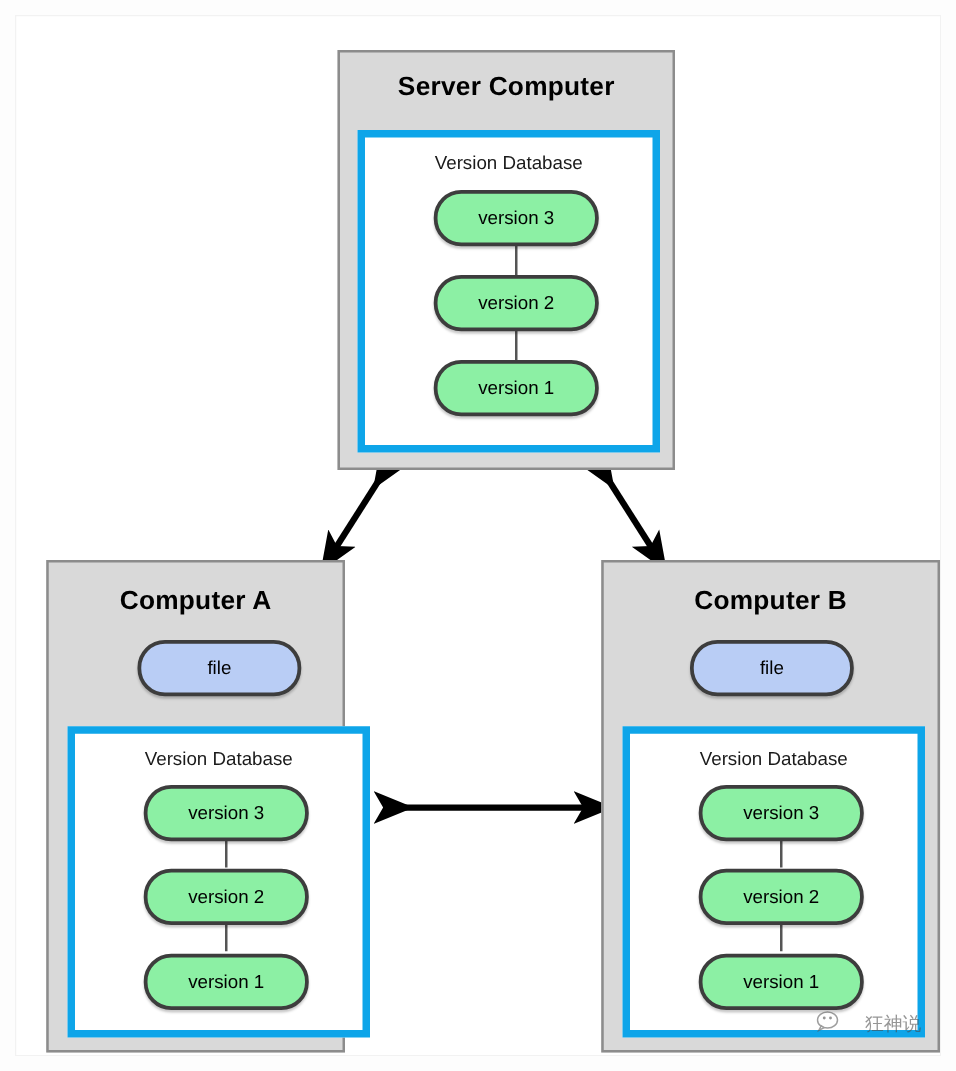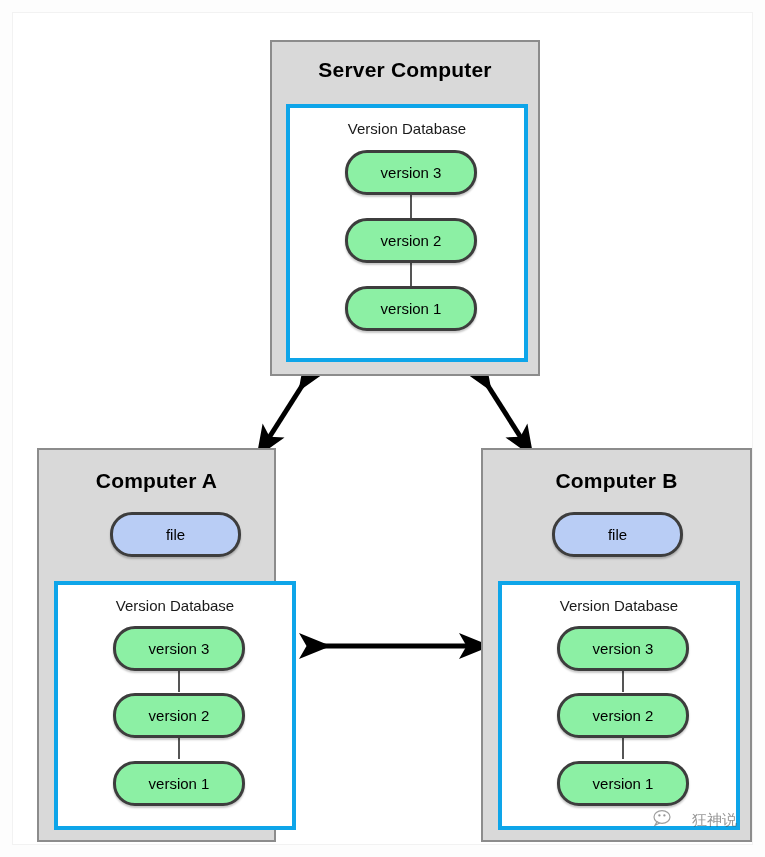--- a/index.html
+++ b/index.html
@@ -44,21 +44,21 @@
     text-align: center;
     font-weight: bold;
     color: #000000;
     letter-spacing: 0.2px;
   }
 
   
   .vdb {
     position: absolute;
     background: #ffffff;
-    border: 4px solid #0ea5e9;
+    border: 6px solid #0ea5e9;
     box-sizing: border-box;
   }
   .vdb-title {
     position: absolute;
     left: 0;
     right: 0;
     text-align: center;
     color: #1a1a1a;
     font-size: 15px;
   }

